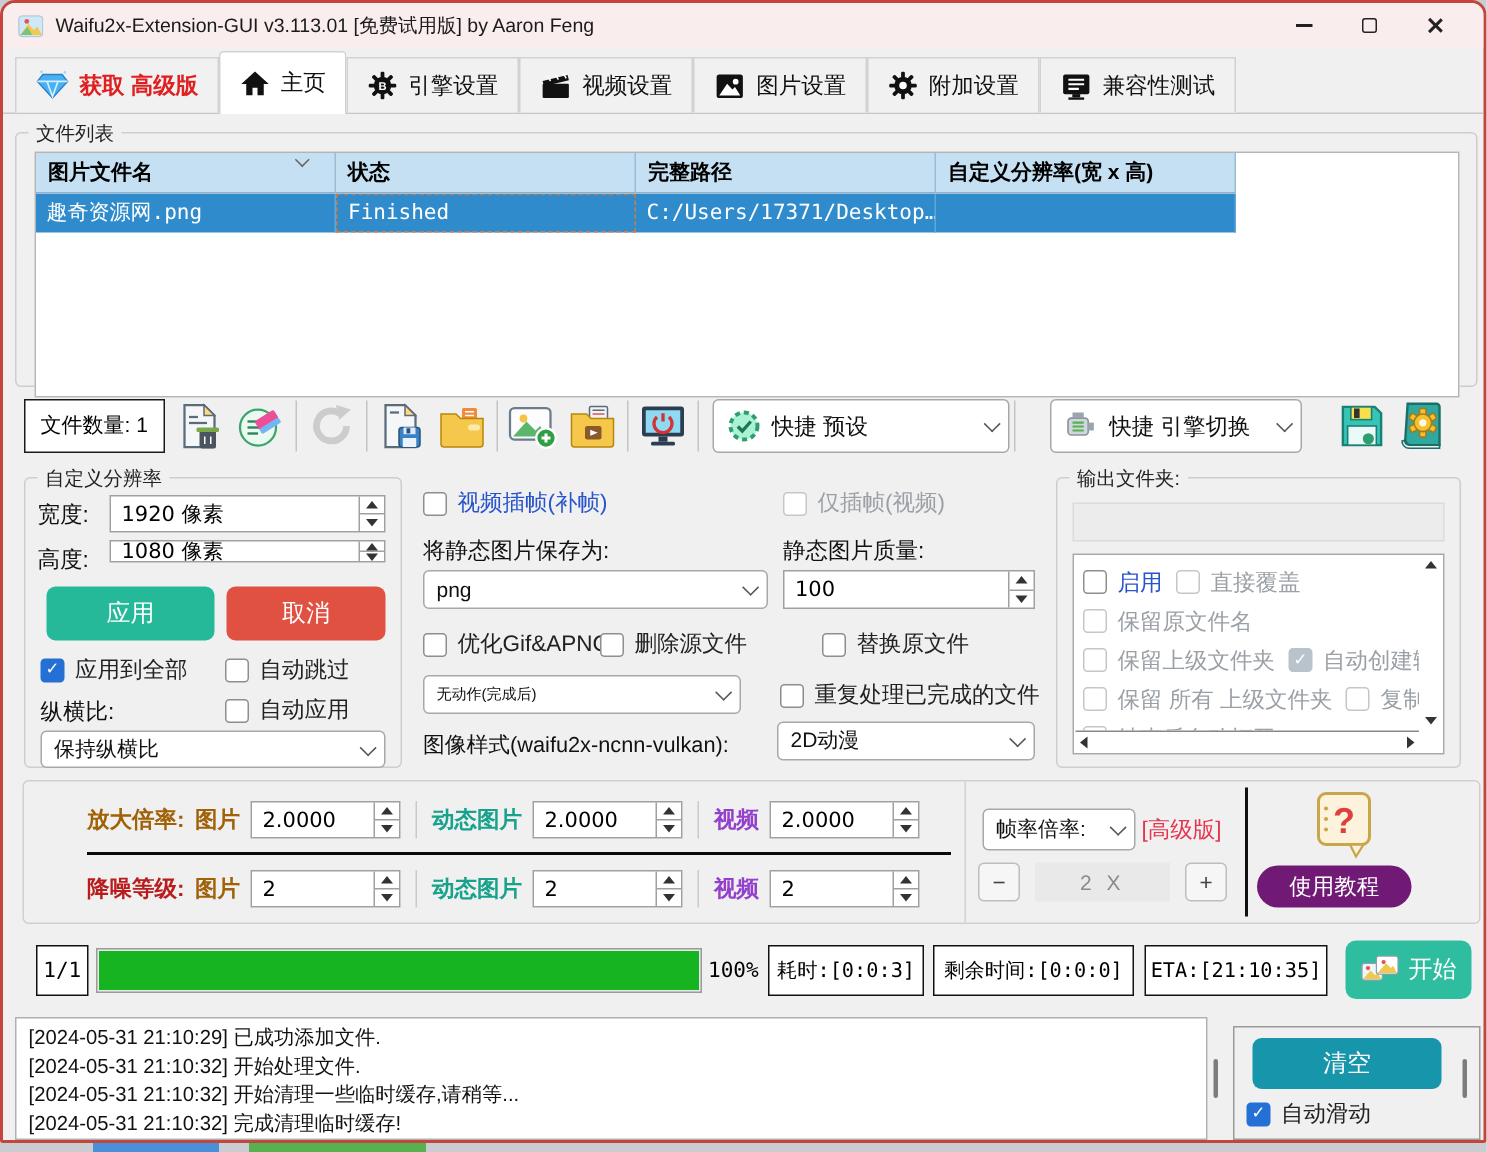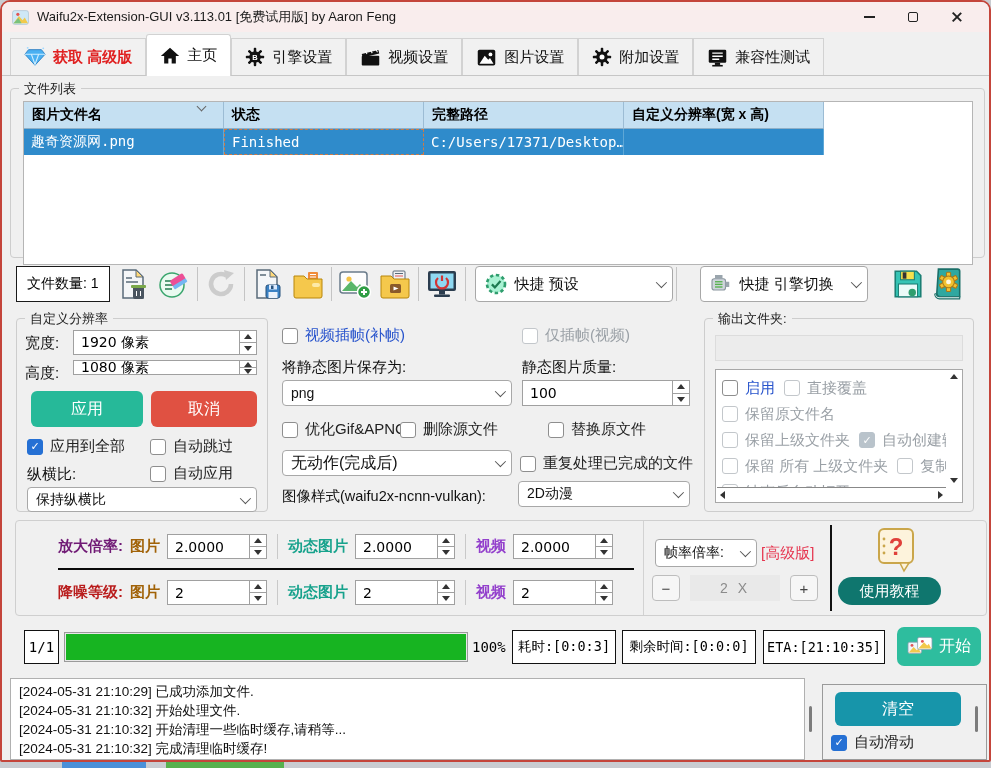--- a/index.html
+++ b/index.html
@@ -131,40 +131,40 @@
 
   
   #rates-box { position:absolute; left:13px; top:518px; width:972px; height:96px;
     border:1px solid #cfcfcf; border-radius:4px; display:flex; }
   .rates-left { width:627px; position:relative; flex:0 0 auto; }
   .rate-row { position:absolute; left:42px; right:6px; height:27px;
     display:flex; align-items:center; gap:7px; }
   .rate-row.r1 { top:12px; } .rate-row.r2 { top:58px; }
   .hsep { position:absolute; left:42px; top:47px; width:576px; height:2px; background:#0a0a0a; }
   .rlabel { font-size:15px; font-weight:bold; white-space:nowrap; }
-  .c-scale { color:#701a75; } .c-denoise { color:#b91c1c; }
+  .c-scale { color:#a16207; } .c-denoise { color:#b91c1c; }
   .c-img { color:#a16207; } .c-gif { color:#17a28c; } .c-vid { color:#9340cc; }
   .rate-spin { width:100px; height:25px; flex:0 0 auto; }
   .rsep { width:1px; height:25px; background:#c9c9c9; margin:0 3px; flex:0 0 auto; }
   .vline-light { width:1px; background:#d2d2d2; }
   .fr-block { width:186px; position:relative; flex:0 0 auto; }
   #fr-combo { position:absolute; left:11px; top:18px; width:102px; height:28px; font-size:14px; }
   .premium-badge { position:absolute; left:117px; top:23px; color:#e6354f; font-size:15px;
     white-space:nowrap; }
   .sq-btn { position:absolute; top:54px; width:28px; height:26px; background:#f6f6f6;
     border:1px solid #bdbdbd; border-radius:4px; display:flex; align-items:center;
     justify-content:center; font-size:15px; color:#444; }
   .fr-value { position:absolute; left:46px; top:54px; width:90px; height:26px; background:#e9e9e9;
     color:#8b8b8b; display:flex; align-items:center; justify-content:center; font-size:14px;
     letter-spacing:3px; }
   .vline-dark { width:2px; height:86px; background:#111; align-self:center; }
   .help-block { flex:1; position:relative; }
   .q-icon { position:absolute; left:44px; top:6px; }
   #tutorial-btn { position:absolute; left:6px; top:56px; width:103px; height:28px;
-    background:#0f766e; border-radius:14px; font-size:15px; }
+    background:#701a75; border-radius:14px; font-size:15px; }
 
   
   .pbox { position:absolute; border:1.5px solid #111; background:#fff;
     display:flex; align-items:center; justify-content:center;
     font-family:"DejaVu Sans Mono","Liberation Mono",monospace; font-size:13.5px; color:#000; }
   #p-counter { left:22px; top:628px; width:35px; height:34px; font-size:14px; }
   #p-bar { position:absolute; left:62px; top:630px; width:404px; height:30px;
     border:1px solid #9a9a9a; background:#e8e8e8; padding:1px; }
   #p-fill { height:100%; background:#17b421; }
   #p-pct { position:absolute; left:470px; top:637px;
@@ -532,21 +532,21 @@
       <span class="cb-label">优化Gif&amp;APNG</span>
     </label>
     <label class="cb" style="position:absolute; left:126px; top:102px;">
       <span class="box"></span>
       <span class="cb-label">删除源文件</span>
     </label>
     <label class="cb" style="position:absolute; left:274px; top:102px;">
       <span class="box"></span>
       <span class="cb-label">替换原文件</span>
     </label>
-    <div class="combo" style="position:absolute; left:8px; top:132px; width:230px; height:26px; font-size:16px;">
+    <div class="combo" style="position:absolute; left:8px; top:132px; width:212px; height:26px; font-size:10px;">
       <span>无动作(完成后)</span>
       <span class="chev"></span>
     </div>
     <label class="cb" style="position:absolute; left:246px; top:136px;">
       <span class="box"></span>
       <span class="cb-label">重复处理已完成的文件</span>
     </label>
     <span class="flabel" style="left:8px; top:169px; font-size:14.5px;">图像样式(waifu2x-ncnn-vulkan):</span>
     <div class="combo" style="position:absolute; left:244px; top:163px; width:172px; height:26px; font-size:14px;">
       <span>2D动漫</span>

